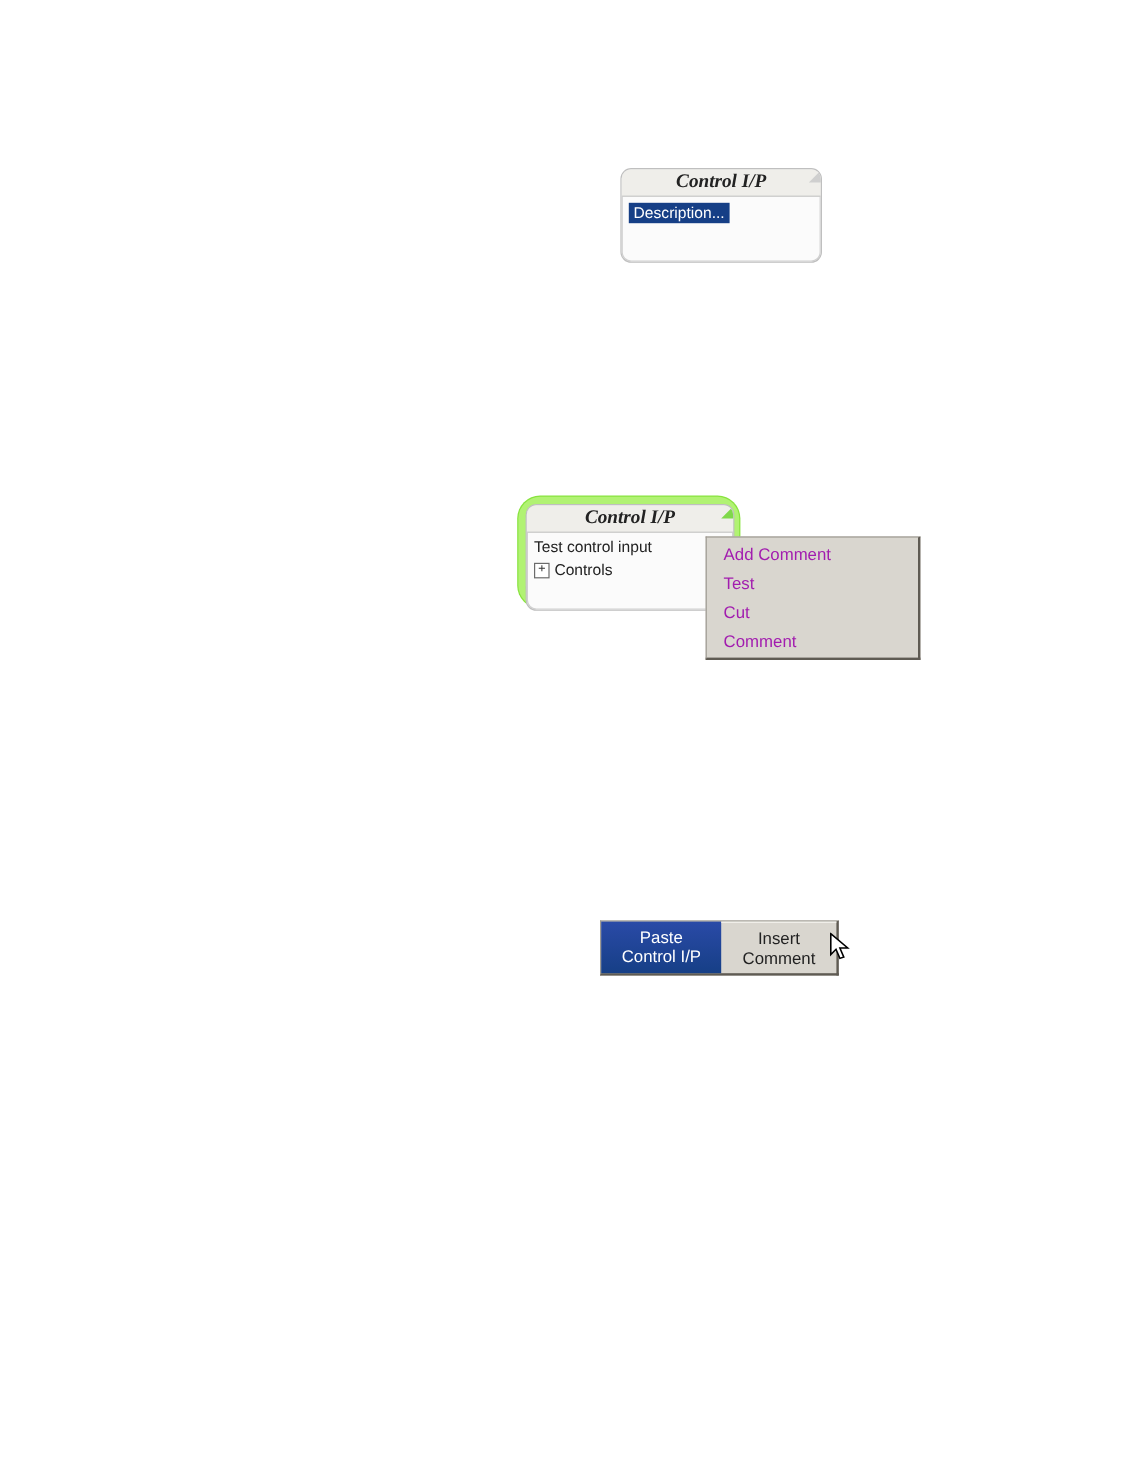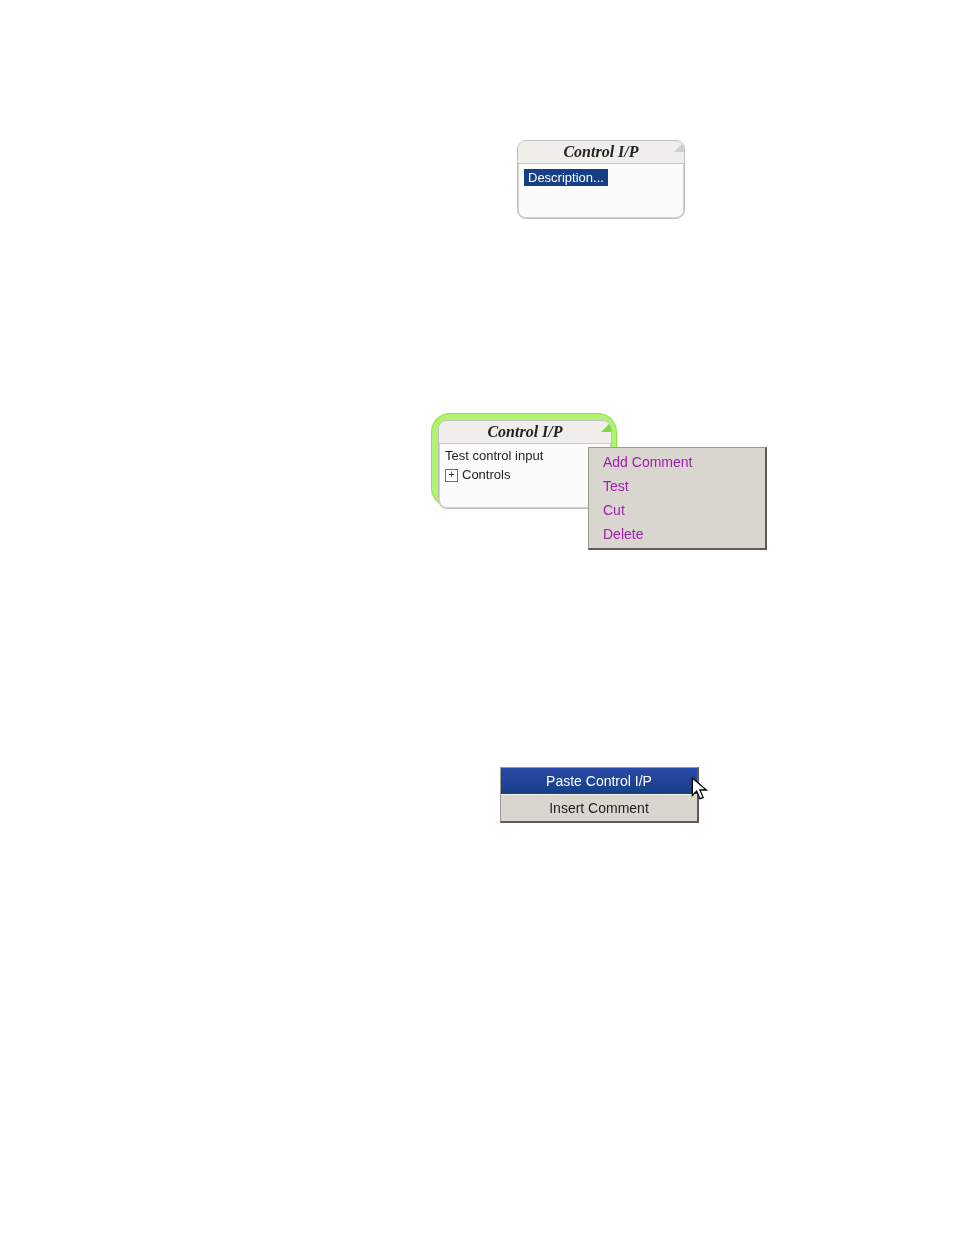--- a/index.html
+++ b/index.html
@@ -129,21 +129,21 @@
     position: absolute;
     left: 500px; top: 767px;
     width: 202px;
   }
   .ctx-menu2 {
     width: 196px;
     background: #d9d6cf;
     border: 1px solid #9e9a92;
     border-right: 2px solid #5f5b53;
     border-bottom: 2px solid #5f5b53;
-    display: flex; flex-direction: column;
+    display: flex; flex-direction: row;
   }
   .ctx2-item {
     padding: 5px 12px;
     font-family: Tahoma, Arial, sans-serif;
     font-size: 14px;
     color: #222;
     text-align: center;
     cursor: default;
   }
   .ctx2-item.selected {
@@ -195,21 +195,21 @@
             <span class="plus-box">+</span>
             <span>Controls</span>
           </div>
         </div>
       </div>
     </div>
     <div class="ctx-menu">
       <div class="ctx-item">Add Comment</div>
       <div class="ctx-item">Test</div>
       <div class="ctx-item">Cut</div>
-      <div class="ctx-item">Delete</div>
+      <div class="ctx-item">Comment</div>
     </div>
   </div>
 
   <div class="fig3">
     <div class="ctx-menu2">
       <div class="ctx2-item selected">Paste Control I/P</div>
       <div class="ctx2-item plain">Insert Comment</div>
     </div>
     <div class="cursor-arrow">
       <svg viewBox="0 0 20 24">

